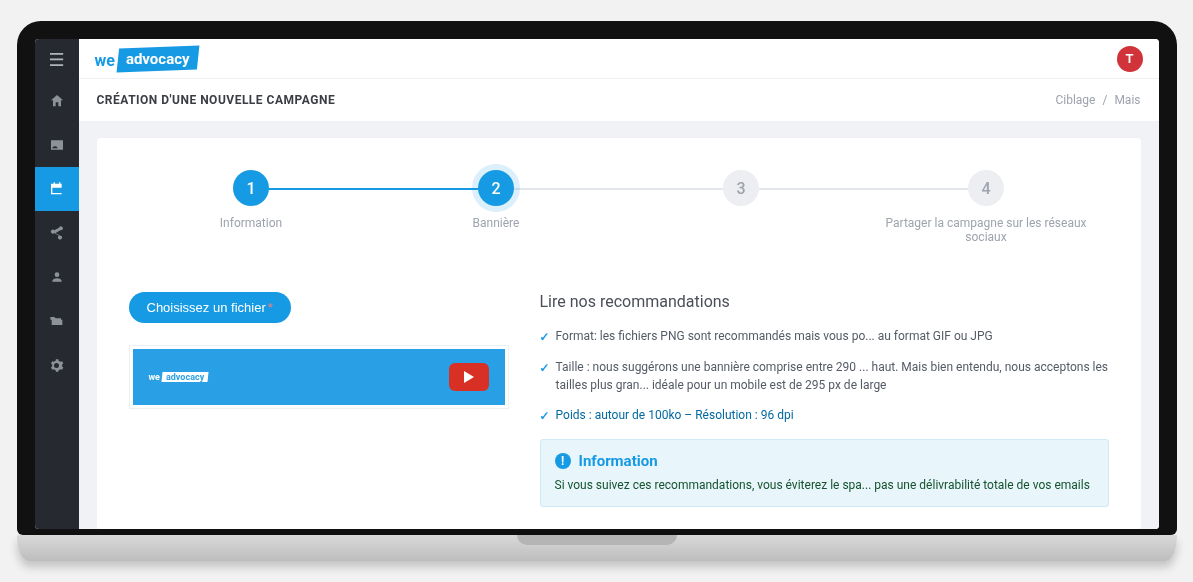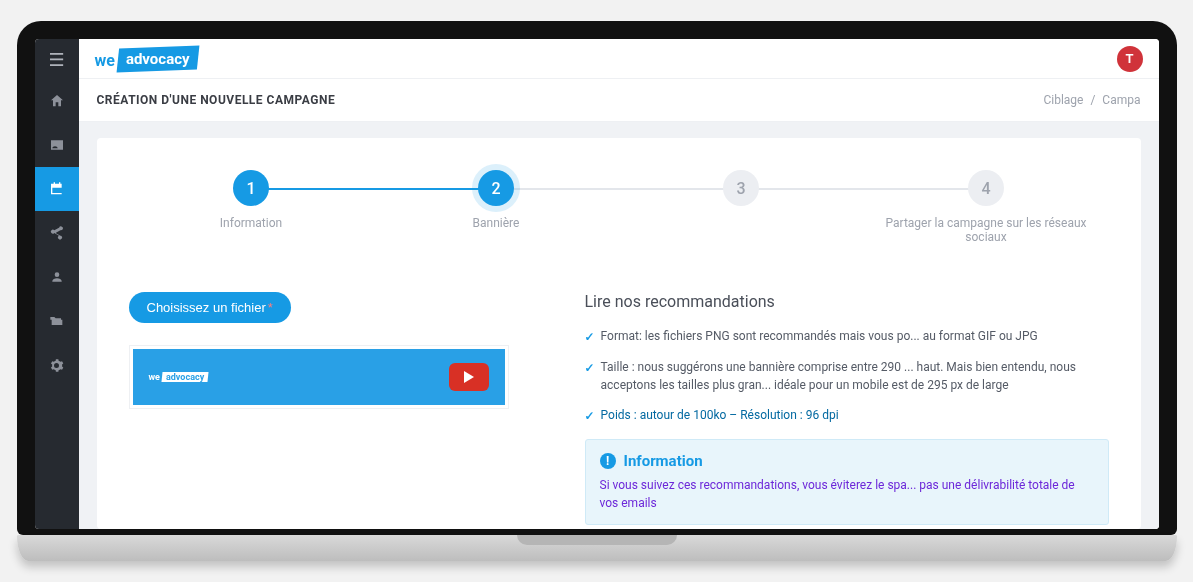--- a/index.html
+++ b/index.html
@@ -38,21 +38,21 @@
     .steps { display:flex; align-items:flex-start; position:relative; margin-bottom:48px; }
     .step { flex:1; text-align:center; position:relative; }
     .step .circle { width:36px; height:36px; border-radius:50%; display:inline-flex; align-items:center; justify-content:center; font-size:16px; font-weight:500; }
     .step .label { margin-top:10px; font-size:12px; color:#9ea3ad; }
     .step.done .circle, .step.active .circle { background:#169ae4; color:#fff; }
     .step.active .circle { box-shadow:0 0 0 6px rgba(22,154,228,.15); }
     .step.pending .circle { background:#eceef2; color:#9ea3ad; }
     .connector { position:absolute; top:18px; height:2px; background:#e3e6eb; }
     .connector.active { background:#169ae4; }
 
-    .content-row { display:flex; gap:76px; }
+    .content-row { display:flex; gap:31px; }
     .col-left { flex:0 0 380px; }
     .upload-btn { background:#169ae4; color:#fff; border:none; border-radius:20px; padding:8px 18px; font-size:13px; cursor:pointer; position:relative; }
     .upload-btn .req { color:#ff7c7c; margin-left:2px; font-size:13px; }
 
     .banner-preview { margin-top:22px; border:1px solid #eef0f3; padding:3px; }
     .banner-inner { background:#29a0e6; color:#fff; display:flex; align-items:center; padding:14px 16px; gap:14px; }
     .banner-inner .mini-logo { display:flex; align-items:center; gap:2px; font-size:9px; }
     .banner-inner .mini-logo .mw { color:#fff; font-weight:700; }
     .banner-inner .mini-logo .ma-wrap { position:relative; }
     .banner-inner .mini-logo .ma-shape { position:absolute; inset:0; background:#fff; transform:skew(-6deg); }
@@ -63,21 +63,21 @@
 
     .col-right { flex:1; font-size:12px; color:#555b66; }
     .rec-title { font-size:16px; color:#4a4f59; margin-bottom:16px; }
     .rec-item { display:flex; gap:6px; margin-bottom:12px; line-height:1.5; }
     .rec-item .chk { color:#169ae4; flex-shrink:0; margin-top:1px; font-weight:700; }
     .rec-item.link .txt { color:#0369a1; }
 
     .infobox { background:#e8f5fb; border:1px solid #cfeaf7; border-radius:3px; padding:12px 14px; margin-top:14px; }
     .infobox .hdr { display:flex; align-items:center; gap:8px; color:#169ae4; font-weight:700; font-size:15px; margin-bottom:6px; }
     .infobox .hdr .ic { width:16px; height:16px; border-radius:50%; background:#169ae4; color:#fff; font-size:12px; display:flex; align-items:center; justify-content:center; font-weight:700; }
-    .infobox .txt { color:#6d28d9; line-height:1.5; }
+    .infobox .txt { color:#14532d; line-height:1.5; }
   </style>
 </head>
 <body>
 
 <div class="laptop">
   <div class="lid">
     <div class="screen">
       <div class="app">
 
         <div class="sidebar">
@@ -126,21 +126,21 @@
               <span class="adv-wrap"><span class="adv-shape"></span><span class="adv">advocacy</span></span>
             </div>
             <div class="avatar">T</div>
           </div>
 
           <div class="subheader">
             <div class="page-title">CRÉATION D'UNE NOUVELLE CAMPAGNE</div>
             <div class="crumbs">
               <span>Ciblage</span>
               <span class="sep">/</span>
-              <span>Campa</span>
+              <span>Mais</span>
             </div>
           </div>
 
           <div class="body">
             <div class="card">
 
               <div class="steps">
                 <div class="connector active" style="left:12.5%; width:25%;"></div>
                 <div class="connector" style="left:37.5%; width:25%;"></div>
                 <div class="connector" style="left:62.5%; width:25%;"></div>

